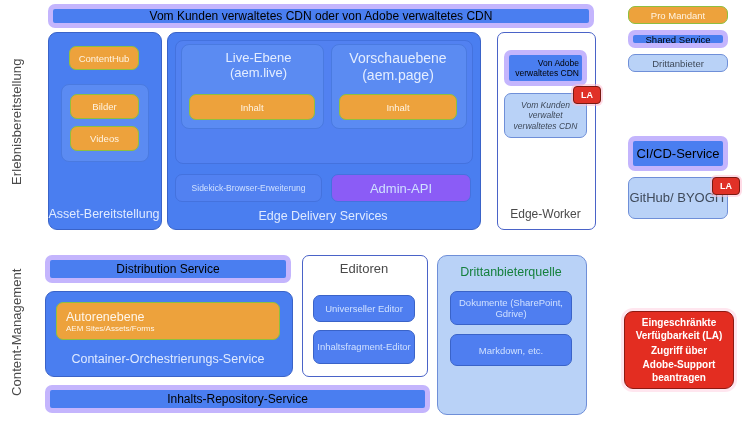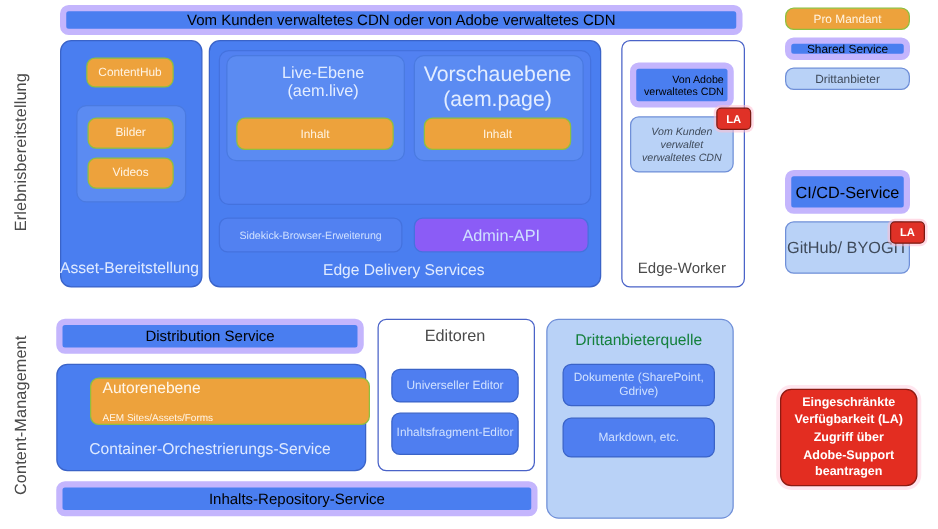--- a/index.html
+++ b/index.html
@@ -76,35 +76,35 @@
     <div class="bx lblue t3" style="left:0;top:48px;width:100px;height:18px;">Drittanbieter</div>
   </div>
 
   <div class="bx blue t1" style="left:48px;top:4px;width:546px;height:24px;">Vom Kunden verwaltetes CDN oder von Adobe verwaltetes CDN</div>
 
   <div class="panel" style="position:absolute;left:48px;top:32px;width:112px;height:196px;"></div>
   <div class="bx orange t3" style="left:69px;top:46px;width:70px;height:24px;">ContentHub</div>
   <div class="subpanel" style="position:absolute;left:61px;top:84px;width:86px;height:76px;"></div>
   <div class="bx orange t3" style="left:70px;top:94px;width:69px;height:25px;">Bilder</div>
   <div class="bx orange t3" style="left:70px;top:126px;width:69px;height:25px;">Videos</div>
-  <div class="sect-label" style="left:48px;top:207px;width:112px;">Asset-Bereitstellung</div>
+  <div class="sect-label" style="left:48px;top:207px;width:112px;text-align:center;">Asset-Bereitstellung</div>
 
   <div class="panel" style="position:absolute;left:167px;top:32px;width:312px;height:196px;"></div>
 
   <div class="subpanel" style="position:absolute;left:175px;top:40px;width:296px;height:122px;background:#5281f1;border-color:#4472de;"></div>
 
   <div class="subpanel" style="position:absolute;left:181px;top:44px;width:141px;height:83px;"></div>
   <div style="position:absolute;left:181px;top:50px;width:155px;text-align:center;color:#e3edff;font-size:13px;line-height:1.18;">
     <div>Live-Ebene</div>
     <div>(aem.live)</div>
   </div>
   <div class="bx orange t3" style="left:189px;top:94px;width:126px;height:26px;">Inhalt</div>
 
   <div class="subpanel" style="position:absolute;left:331px;top:44px;width:134px;height:83px;"></div>
-  <div style="position:absolute;left:331px;top:50px;width:134px;text-align:center;color:#e3edff;font-size:17px;line-height:1.18;">
+  <div style="position:absolute;left:331px;top:50px;width:134px;text-align:center;color:#e3edff;font-size:14px;line-height:1.18;">
     <div>Vorschauebene</div>
     <div>(aem.page)</div>
   </div>
   <div class="bx orange t3" style="left:339px;top:94px;width:118px;height:26px;">Inhalt</div>
 
 
   <div class="bx mblue t4" style="left:175px;top:174px;width:147px;height:28px;background:#5281f1;border-color:#4472de;">Sidekick-Browser-Erweiterung</div>
   <div class="bx mblue t5" style="left:331px;top:174px;width:140px;height:28px;background:#8b5cf6;border-color:#4472de;">Admin-API</div>
 
   <div class="sect-label" style="left:167px;top:209px;width:312px;text-align:center;">Edge Delivery Services</div>
@@ -115,21 +115,21 @@
   <div class="la" style="left:573px;top:86px;width:26px;height:16px;">LA</div>
   <div style="position:absolute;left:497px;top:207px;width:97px;text-align:center;color:#4a4a4a;font-size:12px;">Edge-Worker</div>
 
   <div class="bx blue t5" style="left:628px;top:136px;width:100px;height:35px;">CI/CD-Service</div>
   <div class="bx lblue t5 two-line" style="left:628px;top:177px;width:100px;height:42px;">GitHub/ BYOGIT</div>
   <div class="la" style="left:712px;top:177px;width:26px;height:16px;">LA</div>
 
   <div class="bx blue t1" style="left:45px;top:255px;width:246px;height:28px;">Distribution Service</div>
 
   <div class="panel" style="position:absolute;left:45px;top:291px;width:246px;height:84px;"></div>
-  <div class="orange stacklbl" style="position:absolute;left:72px;top:302px;width:224px;height:38px;padding:0 0 0 9px;box-sizing:border-box;justify-content:space-between;">
+  <div class="orange stacklbl" style="position:absolute;left:56px;top:302px;width:224px;height:38px;padding:0 0 0 9px;box-sizing:border-box;">
     <div style="font-size:12.5px;color:#fff6ea;">Autorenebene</div>
     <div style="font-size:8px;color:#fff6ea;">AEM Sites/Assets/Forms</div>
   </div>
   <div class="sect-label" style="left:45px;top:352px;width:246px;text-align:center;">Container-Orchestrierungs-Service</div>
 
   <div class="bx blue t1" style="left:45px;top:385px;width:385px;height:28px;">Inhalts-Repository-Service</div>
 
   <div class="white" style="position:absolute;left:302px;top:255px;width:124px;height:120px;"></div>
   <div style="position:absolute;left:302px;top:261px;width:124px;text-align:center;color:#4a4a4a;font-size:13px;">Editoren</div>
   <div class="bx mblue t3" style="left:313px;top:295px;width:102px;height:27px;">Universeller Editor</div>

